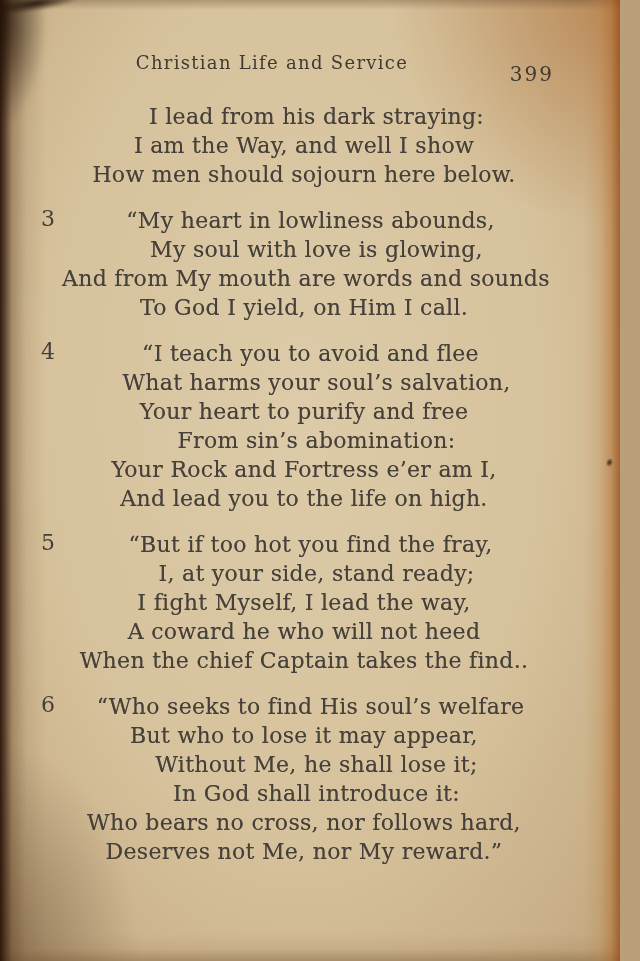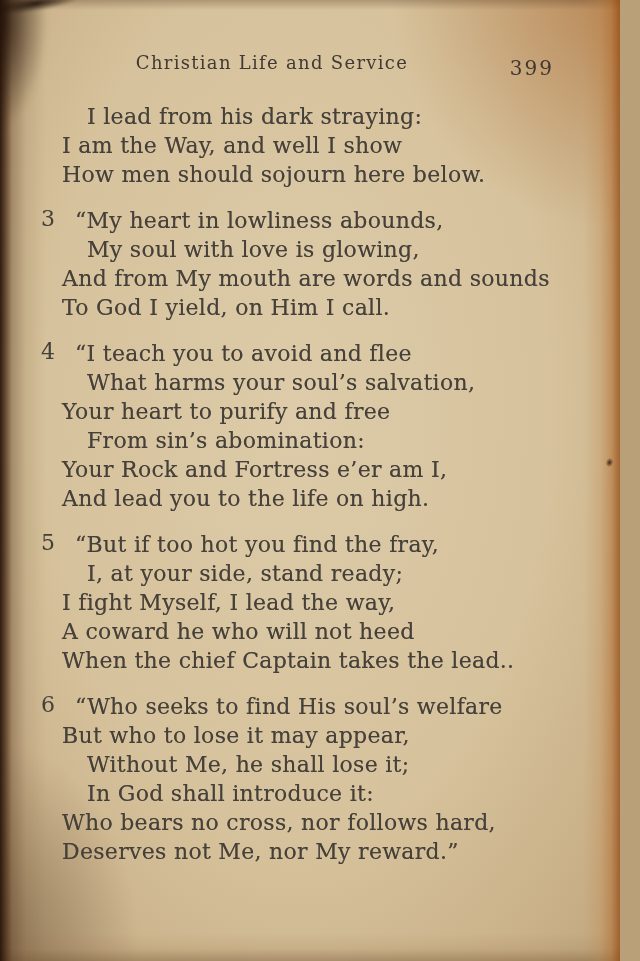--- a/index.html
+++ b/index.html
@@ -39,25 +39,25 @@
     position: absolute; left: 62px; right: 74px; top: 0;
   }
   .page-header {
     position: relative; margin-top: 52px; height: 26px;
   }
   .header-title {
     display: block; text-align: center; padding-right: 64px;
     font-size: 18px; letter-spacing: 1.3px; color: #403a33;
   }
   .page-number {
-    position: absolute; right: -8px; top: 4px;
+    position: absolute; right: -8px; top: 10px;
     font-size: 20px; letter-spacing: 2px; color: #3f3831;
   }
   .hymn-text { margin-top: 24px; }
-  .stanza { position: relative; margin-bottom: 17px; }
+  .stanza { position: relative; margin-bottom: 17px; text-align: center; }
   .stanza-number {
     position: absolute; left: -21px; top: 0;
     font-size: 22px; color: #45403a;
   }
   .line {
     font-size: 22px; line-height: 29px; letter-spacing: 0.3px;
     white-space: nowrap; color: var(--ink, #45403a);
     text-shadow: 0 0 0.4px rgba(70,60,50,.5);
   }
   .ind0 { padding-left: 0; }
@@ -105,21 +105,21 @@
         <div class="line ind0">Your Rock and Fortress e’er am I,</div>
         <div class="line ind0">And lead you to the life on high.</div>
       </section>
 
       <section class="stanza">
         <span class="stanza-number">5</span>
         <div class="line ind1">“But if too hot you find the fray,</div>
         <div class="line ind2">I, at your side, stand ready;</div>
         <div class="line ind0">I fight Myself, I lead the way,</div>
         <div class="line ind0">A coward he who will not heed</div>
-        <div class="line ind0">When the chief Captain takes the lead..</div>
+        <div class="line ind0">When the chief Captain takes the find..</div>
       </section>
 
       <section class="stanza">
         <span class="stanza-number">6</span>
         <div class="line ind1">“Who seeks to find His soul’s welfare</div>
         <div class="line ind0">But who to lose it may appear,</div>
         <div class="line ind2">Without Me, he shall lose it;</div>
         <div class="line ind2">In God shall introduce it:</div>
         <div class="line ind0">Who bears no cross, nor follows hard,</div>
         <div class="line ind0">Deserves not Me, nor My reward.”</div>

